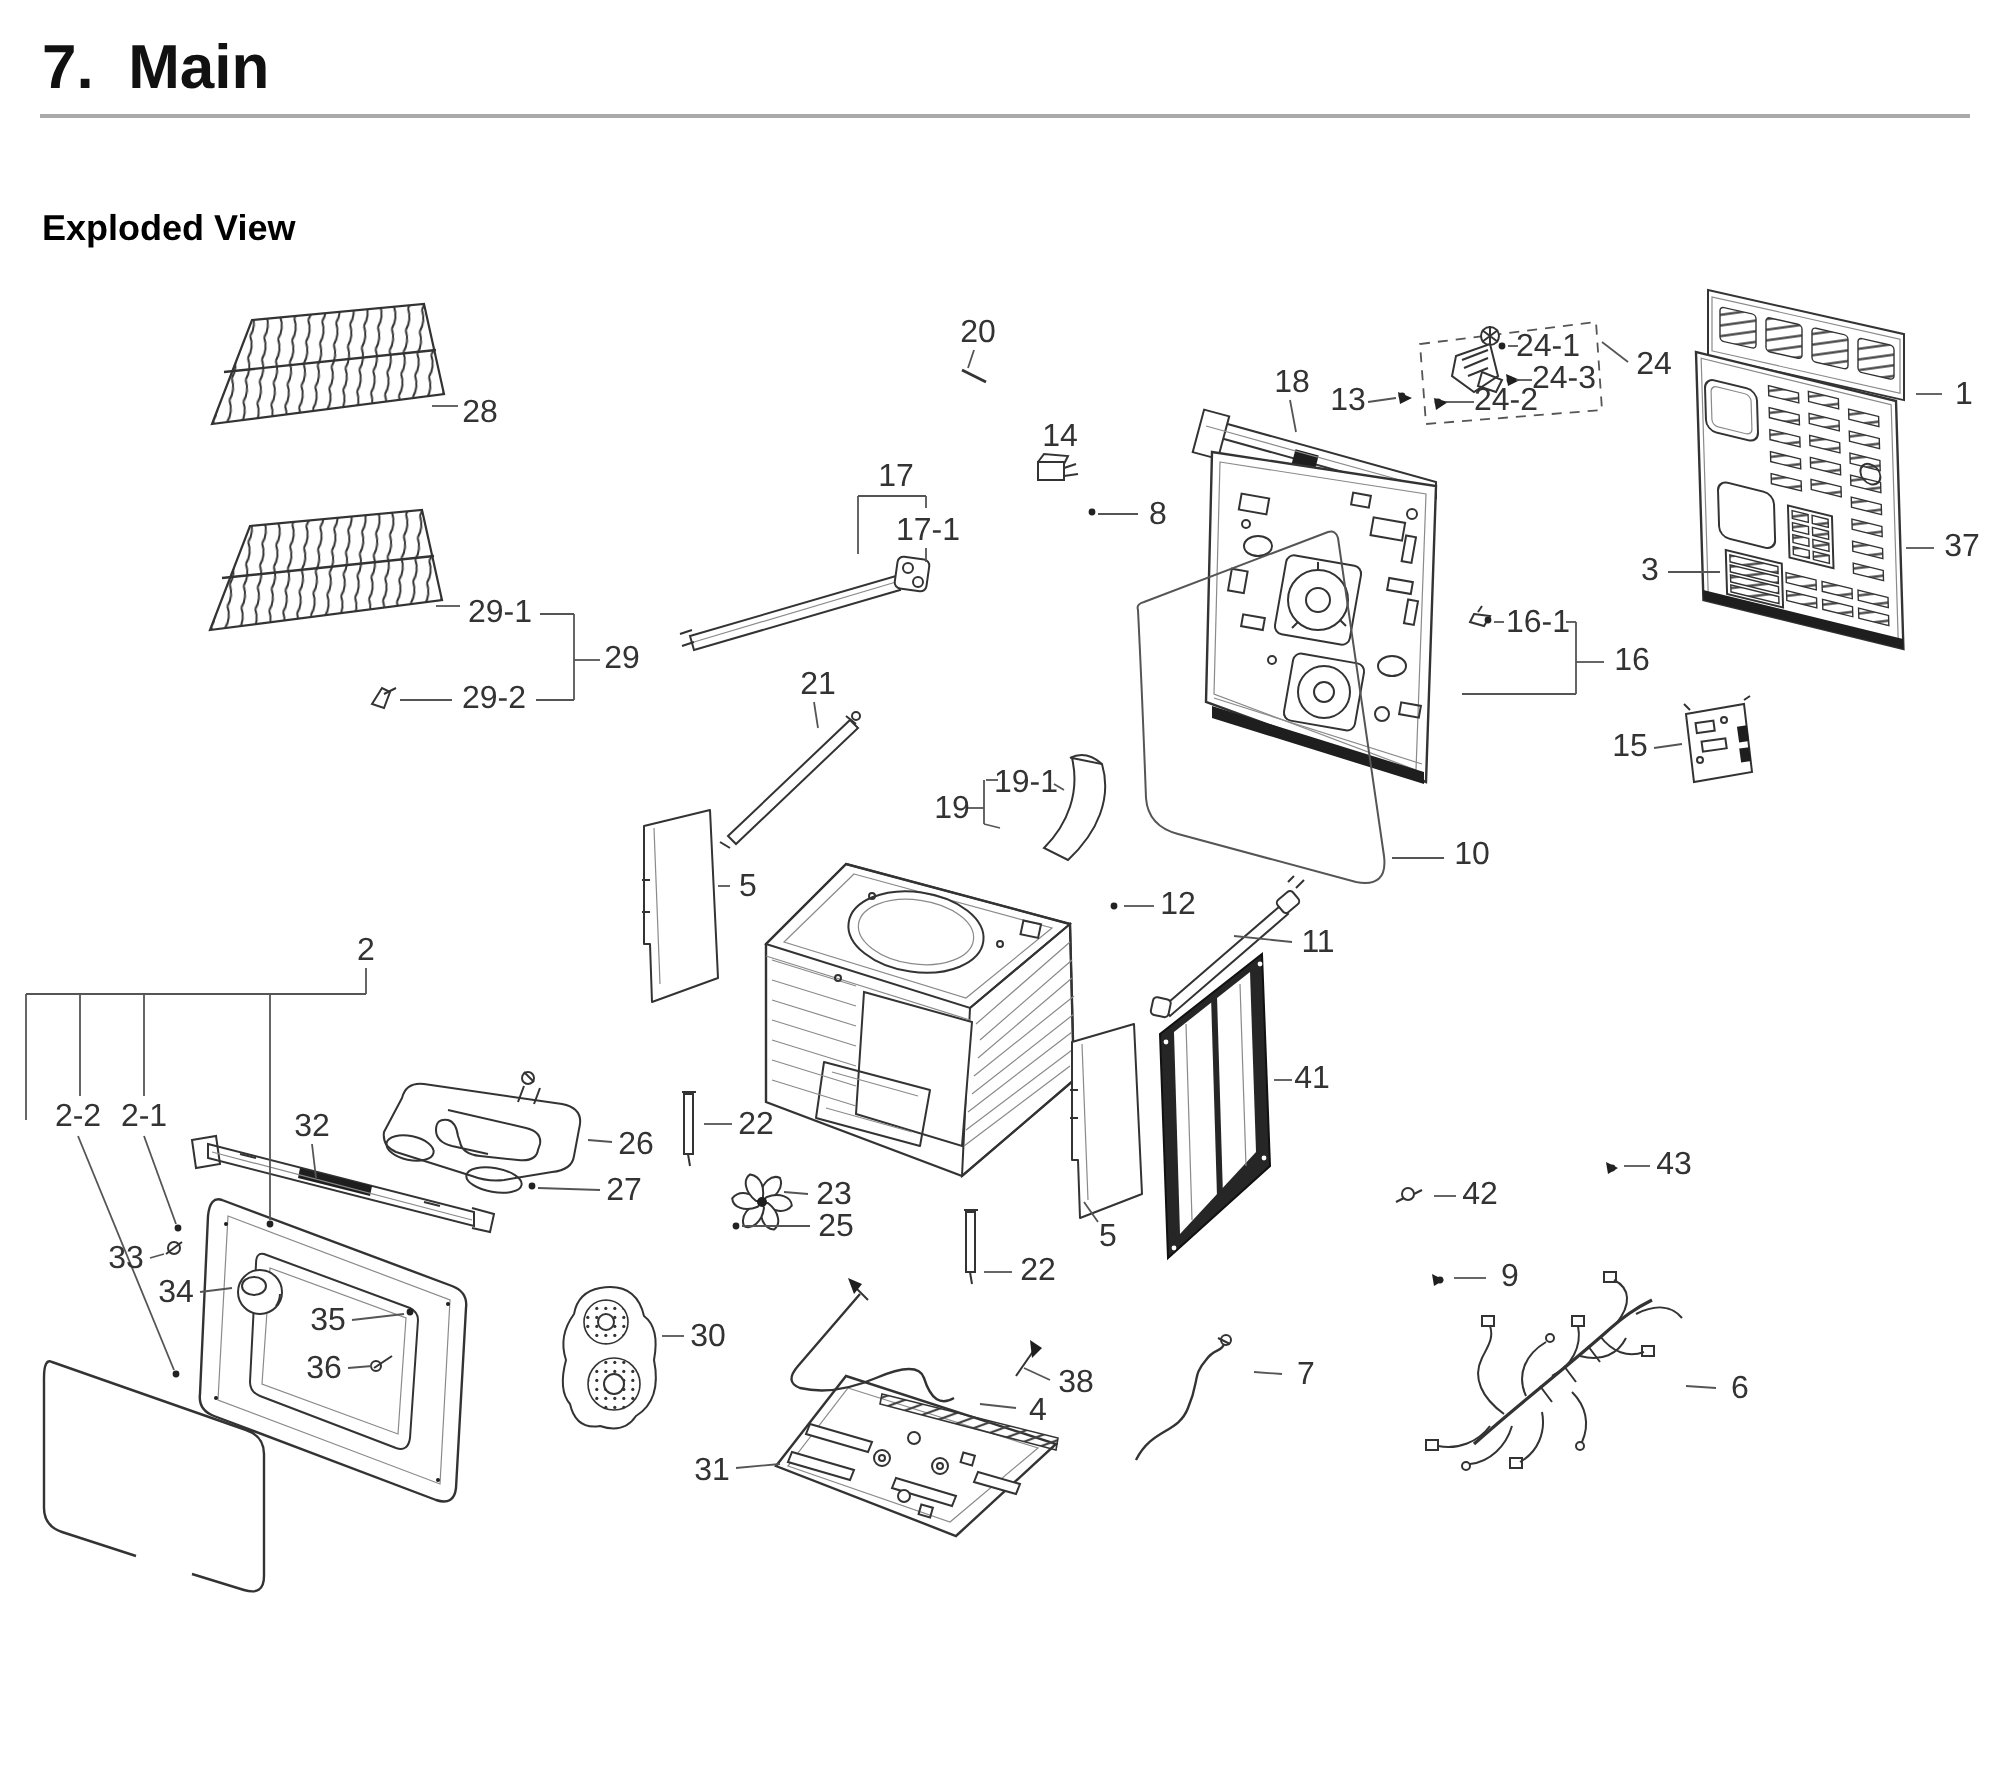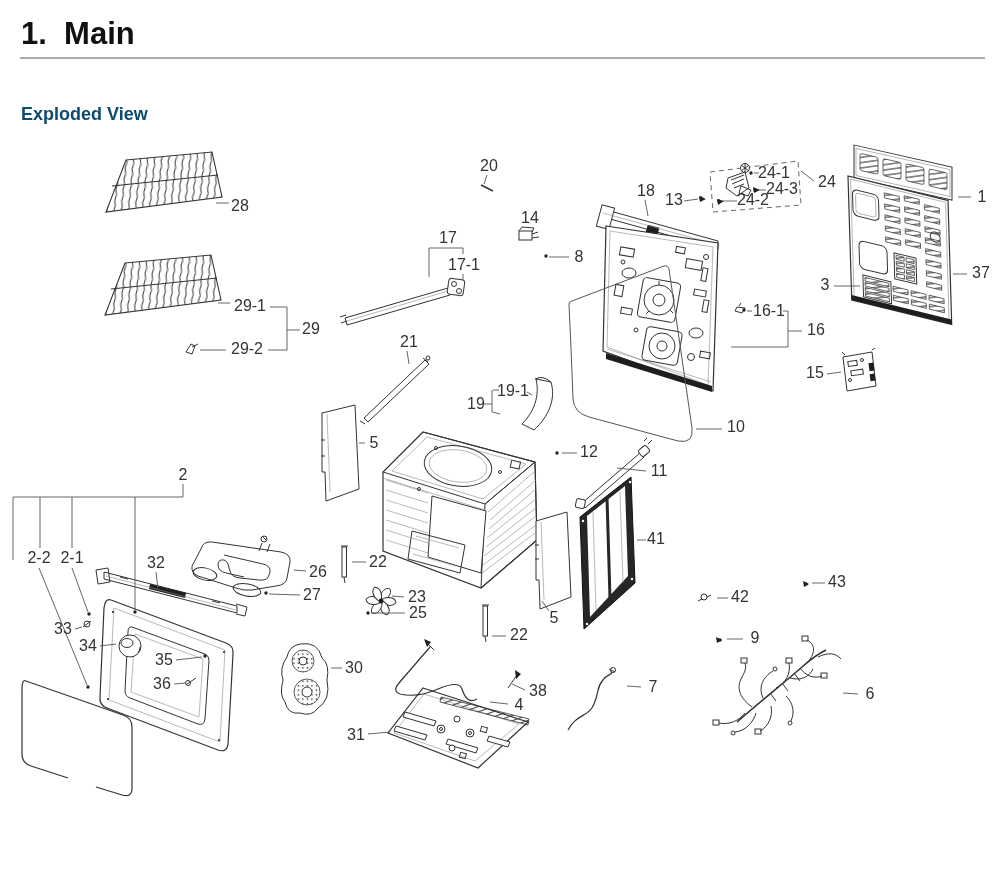--- a/index.html
+++ b/index.html
@@ -1,35 +1,35 @@
 <!DOCTYPE html>
 <html><head>
 <meta charset="utf-8">
 <style>
   html,body{margin:0;padding:0;background:#fff;}
   body{width:1000px;height:895px;position:relative;font-family:"Liberation Sans",sans-serif;overflow:hidden;}
   .doc-title{position:absolute;left:21px;top:16px;font-size:31px;font-weight:bold;color:#111;white-space:pre;margin:0;}
   .title-rule{position:absolute;left:20px;top:57px;width:965px;height:2px;background:#aaa;}
-  .section-title{position:absolute;left:21px;top:104px;font-size:18px;font-weight:bold;color:#0c4a6e;margin:0;}
+  .section-title{position:absolute;left:21px;top:104px;font-size:18px;font-weight:bold;color:#000000;margin:0;}
   svg.diagram{position:absolute;left:0;top:0;}
   .s{stroke:#333;fill:none;stroke-width:1;}
   .s12{stroke:#333;fill:none;stroke-width:1.2;}
   .sw{stroke:#333;fill:#fff;stroke-width:1;}
   .sw12{stroke:#333;fill:#fff;stroke-width:1.2;}
   .lt{stroke:#8a8a8a;fill:none;stroke-width:0.6;}
   .dk{fill:#1e1e1e;stroke:none;}
   .hv{fill:url(#hatch);stroke:#333;stroke-width:0.7;}
   text.lbl{font-family:"Liberation Sans",sans-serif;font-size:16px;fill:#333;}
   .leader{stroke:#555;stroke-width:0.9;fill:none;}
   .ldot{fill:#222;stroke:none;}
 </style>
 </head>
 <body>
 
-<h1 class="doc-title">1.  Main</h1>
+<h1 class="doc-title">7.  Main</h1>
 <div class="title-rule"></div>
 <h2 class="section-title">Exploded View</h2>
 
 <svg class="diagram" width="1000" height="895" viewBox="0 0 1000 895" xmlns="http://www.w3.org/2000/svg">
   <defs>
     <pattern id="hatch" width="5" height="5" patternUnits="userSpaceOnUse" patternTransform="rotate(70)">
       <path d="M2.5,0 V5" stroke="#444" stroke-width="1.1"></path>
     </pattern>
     <pattern id="rack" width="7" height="11" patternUnits="userSpaceOnUse" patternTransform="rotate(6)">
       <path d="M2,0 Q4.5,5.5 2,11" stroke="#333" stroke-width="1" fill="none"></path>

